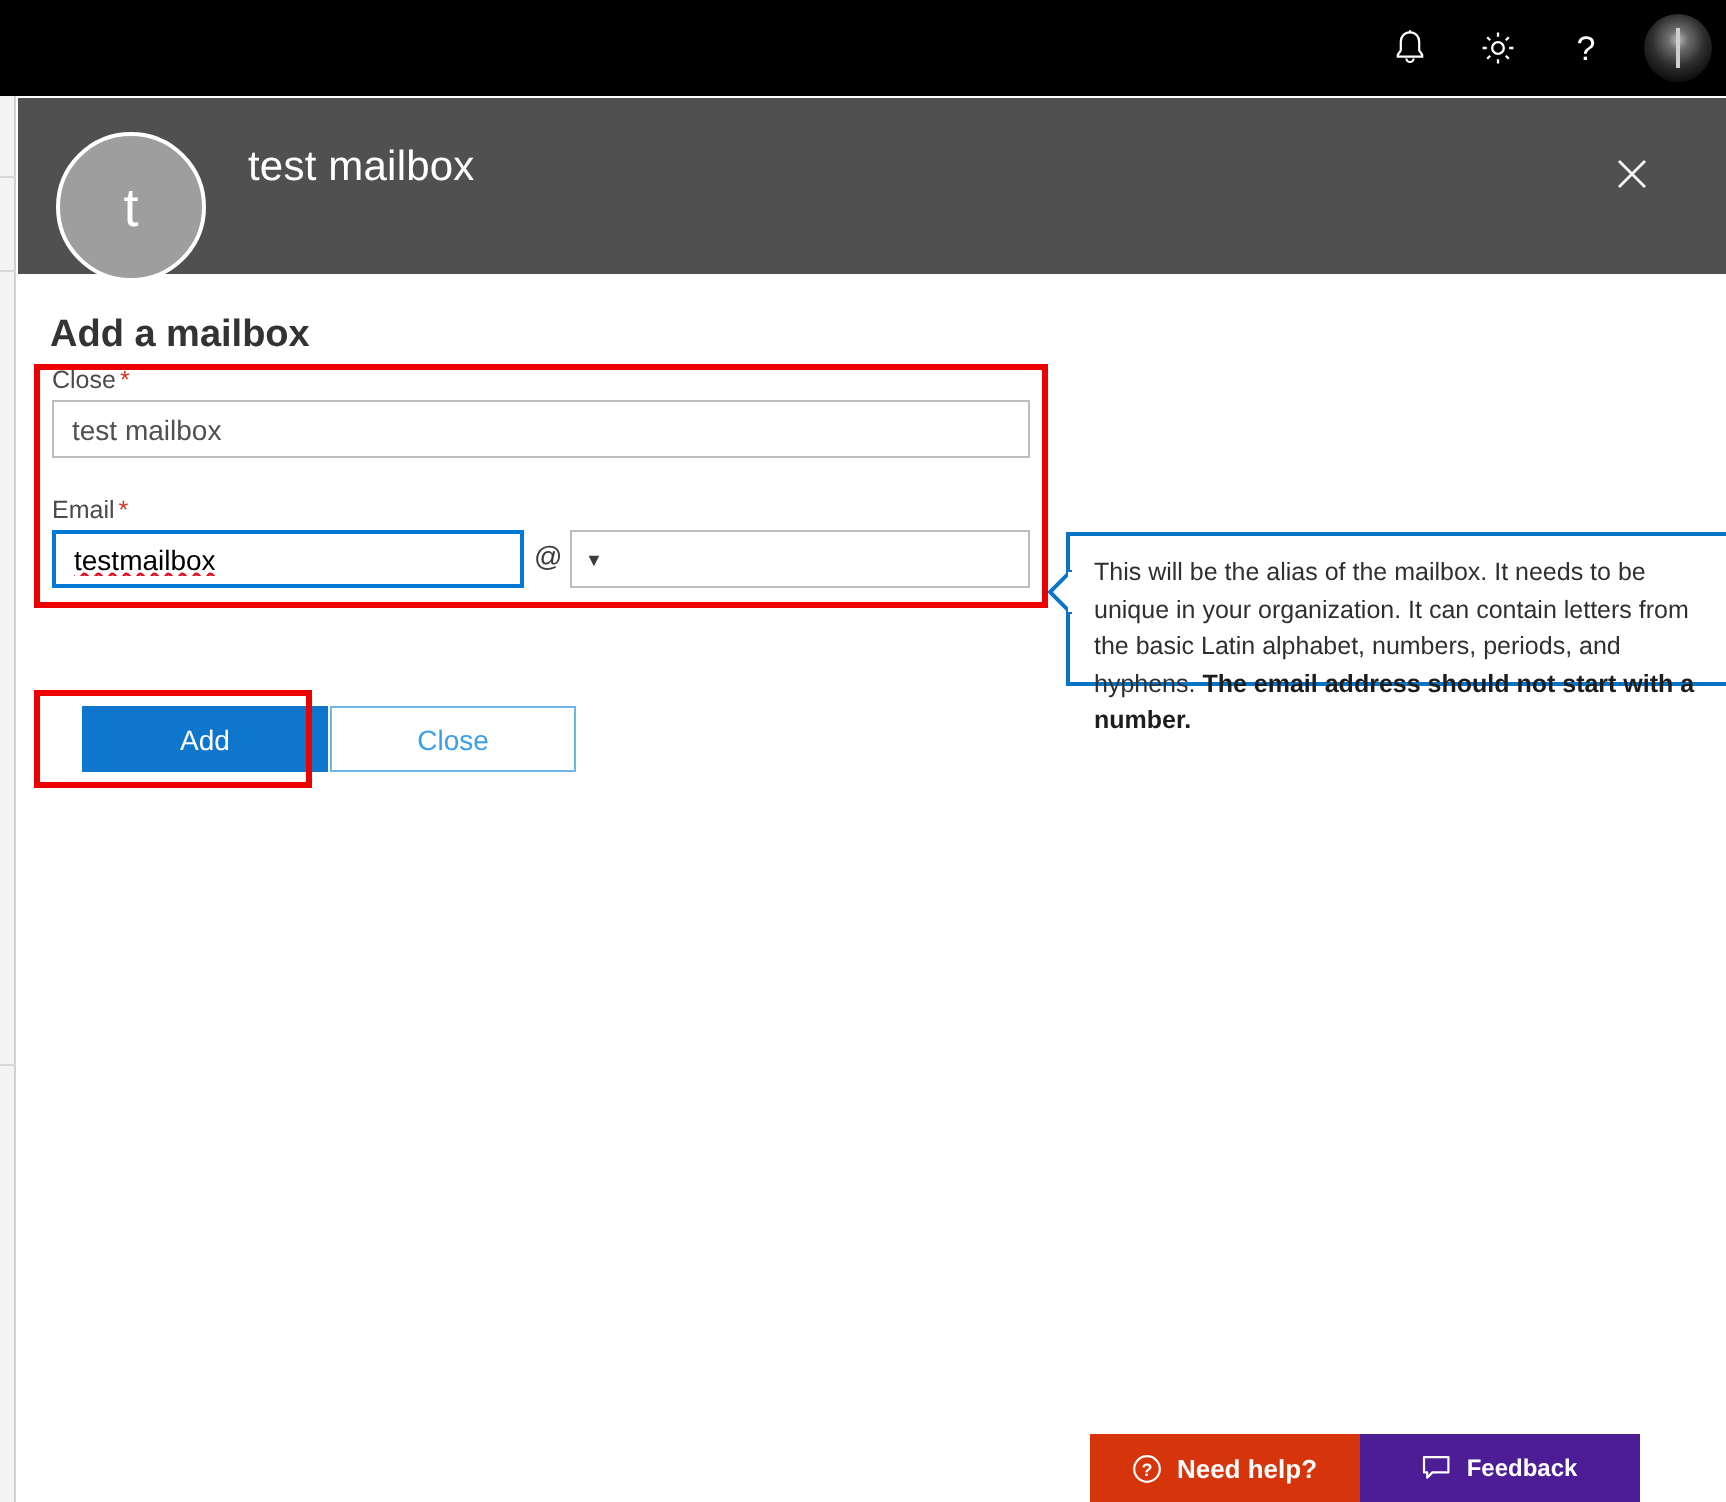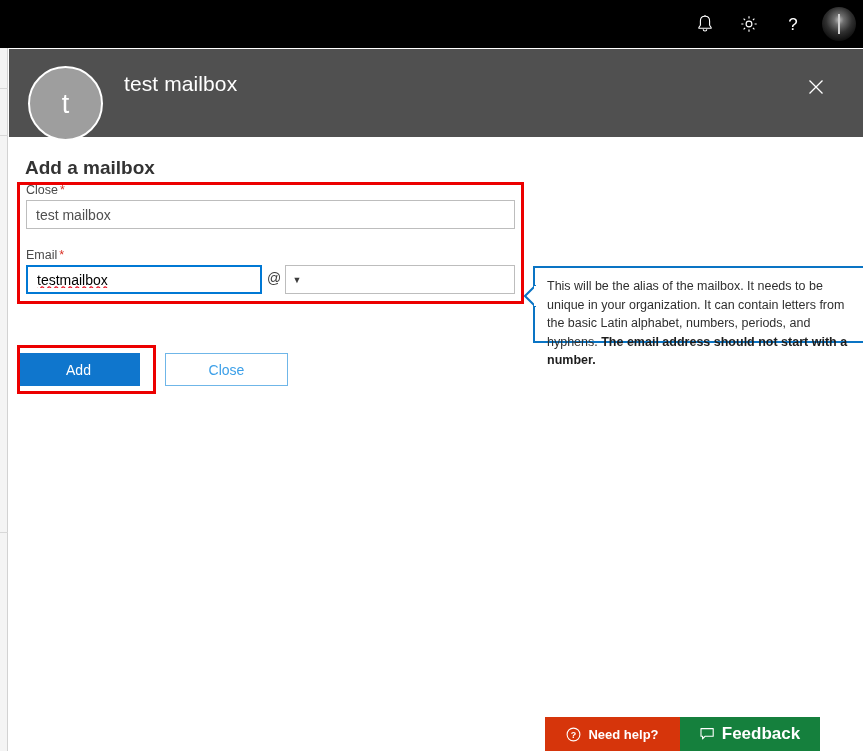--- a/index.html
+++ b/index.html
@@ -235,21 +235,21 @@
     height: 33px;
     display: flex;
     align-items: center;
     justify-content: center;
     font-family: "Liberation Sans", sans-serif;
     font-size: 14px;
     cursor: pointer;
     border: 1px solid transparent;
   }
   .btn-add {
-    left: 8px; top: 216px; width: 123px;
+    left: 32px; top: 216px; width: 123px;
     background: #0f76cd;
     color: #ffffff;
     border-color: #0f76cd;
   }
   .btn-close {
     left: 156px; top: 216px; width: 123px;
     background: #ffffff;
     color: #3b9fe8;
     border: 1px solid #6fb6e8;
   }
@@ -290,26 +290,26 @@
     color: #ffffff;
     display: flex;
     align-items: center;
     justify-content: center;
     font-size: 13px;
     font-weight: 700;
     cursor: pointer;
   }
   .feedback {
     width: 140px; height: 34px;
-    background: #15803d;
+    background: #4c1d95;
     color: #ffffff;
     display: flex;
     align-items: center;
     justify-content: center;
-    font-size: 17px;
+    font-size: 12px;
     font-weight: 700;
     cursor: pointer;
   }
   .fbtn-icon {
     display: inline-flex;
     align-items: center;
     margin-right: 7px;
   }
 </style>
 </head>

